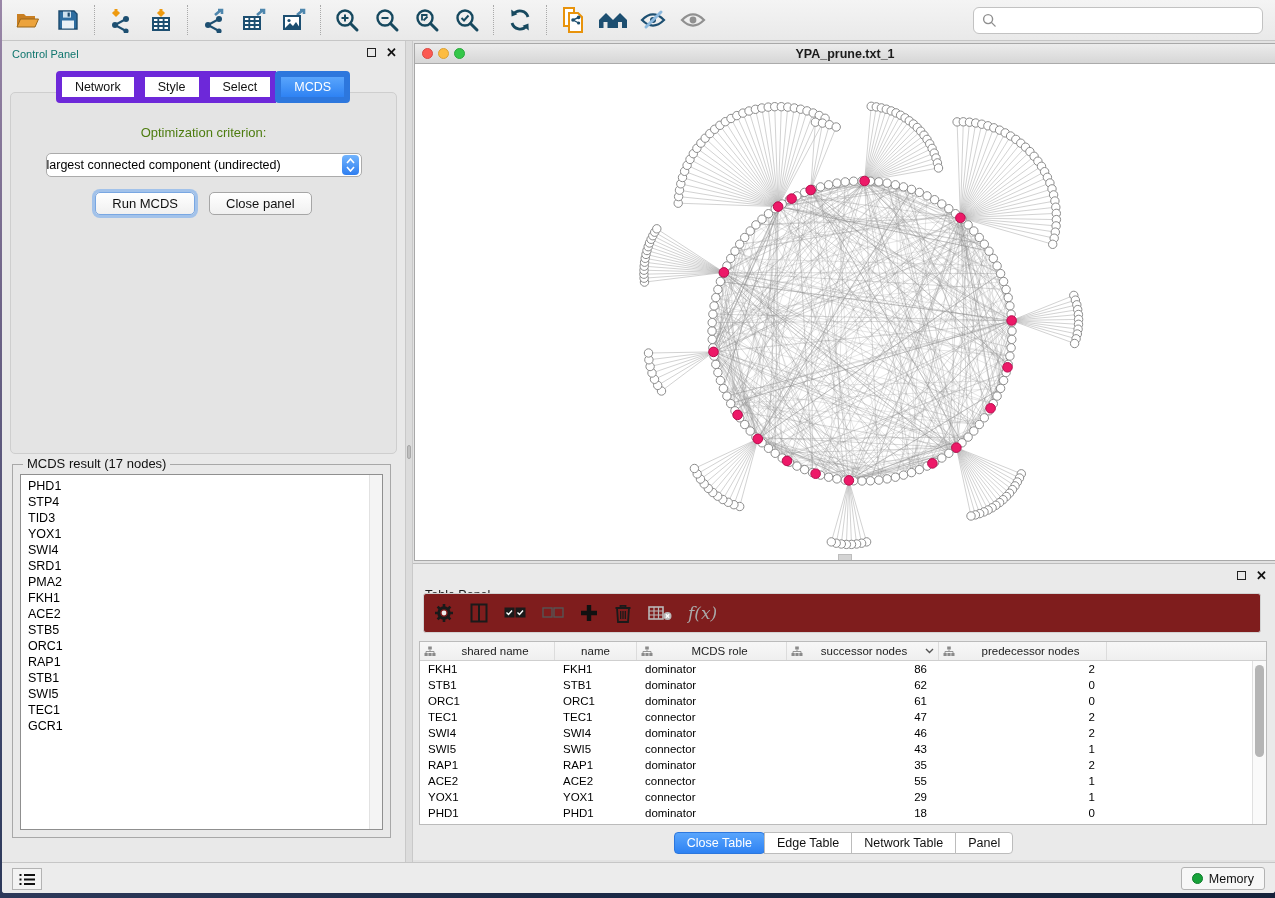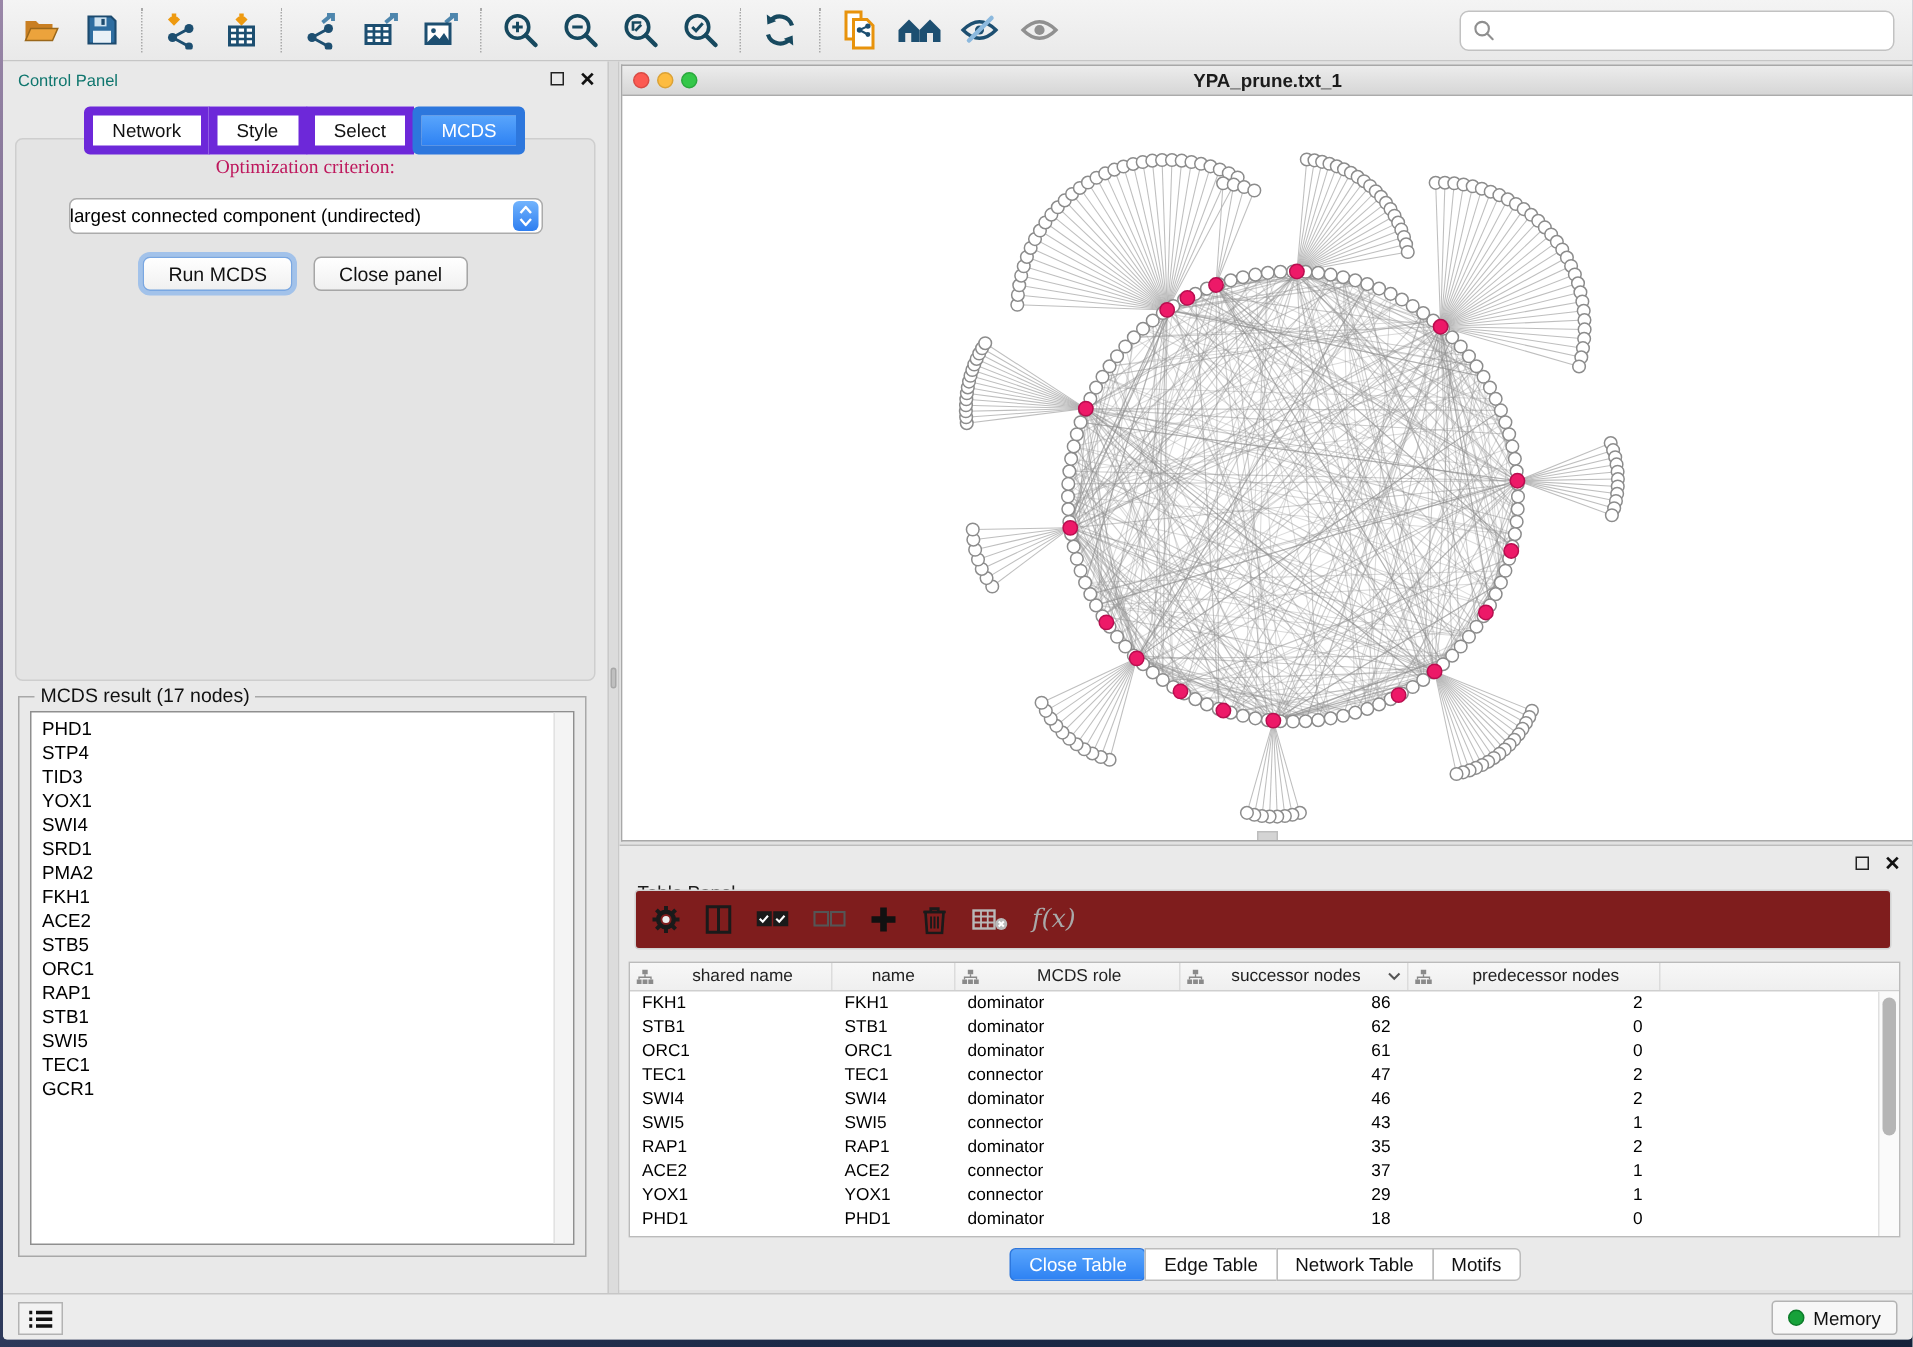--- a/index.html
+++ b/index.html
@@ -34,21 +34,21 @@
 
   .cp-tabs { display:flex; justify-content:center; margin-top:4px; position:relative; z-index:2; }
   .cp-tab { font-size:12.5px; color:#111; background:#fff; border:6px solid #6d28d9;
     padding:3px 13px; margin-left:-1px; cursor:pointer; }
   .cp-tab:first-child { border-radius:4px 0 0 4px; }
   .cp-tab:last-child { border-radius:0 4px 4px 0; }
   .cp-tab.sel { background:linear-gradient(#59a5fc,#2e82f3); color:#fff; border-color:#2d77dd; border-radius:4px; }
 
   .cp-box { position:absolute; left:8px; right:8px; top:51px; height:362px;
     background:#e4e4e4; border:1px solid #cecece; border-radius:5px; }
-  .crit-label { text-align:center; margin-top:10px; font-size:13px; color:#be185d;font-family:Liberation Serif, serif; }
+  .crit-label { text-align:center; margin-top:32px; font-size:13px; color:#4d7c0f; }
   .crit-select { width:316px; height:24px; margin:13px auto 0; background:#fff; border:1px solid #ababab;
     border-radius:5px; display:flex; align-items:center; padding-left:0; font-size:12.5px; cursor:pointer; }
   .stepper { width:17px; height:20px; margin-left:auto; margin-right:2px; border-radius:4px;
     background:linear-gradient(#72b4fd,#2e7ef0); display:flex; flex-direction:column;
     align-items:center; justify-content:center; gap:2px; }
   .cp-buttons { display:flex; justify-content:center; gap:14px; margin-top:15px; }
   .btn { font-size:13px; color:#111; background:linear-gradient(#ffffff,#f0f0f0);
     border:1px solid #a6a6a6; border-radius:5px; padding:3px 16px; cursor:pointer;
     font-family:"Liberation Sans",sans-serif; }
   .btn.focused { border-color:#79a7e2; box-shadow:0 0 0 3px rgba(108,165,238,.55); }
@@ -1398,21 +1398,21 @@
                 <div class="td" style="width:135px">RAP1</div>
                 <div class="td" style="width:82px">RAP1</div>
                 <div class="td" style="width:150px">dominator</div>
                 <div class="td num" style="width:152px">35</div>
                 <div class="td num" style="width:168px">2</div>
               </div>
               <div class="tbl-row">
                 <div class="td" style="width:135px">ACE2</div>
                 <div class="td" style="width:82px">ACE2</div>
                 <div class="td" style="width:150px">connector</div>
-                <div class="td num" style="width:152px">37</div>
+                <div class="td num" style="width:152px">55</div>
                 <div class="td num" style="width:168px">1</div>
               </div>
               <div class="tbl-row">
                 <div class="td" style="width:135px">YOX1</div>
                 <div class="td" style="width:82px">YOX1</div>
                 <div class="td" style="width:150px">connector</div>
                 <div class="td num" style="width:152px">29</div>
                 <div class="td num" style="width:168px">1</div>
               </div>
               <div class="tbl-row">
@@ -1425,21 +1425,21 @@
             </div>
           <div class="tbl-scroll">
             <div class="tbl-thumb"></div>
           </div>
         </div>
 
         <div class="tp-tabs">
             <span class="tp-tab sel">Close Table</span>
             <span class="tp-tab">Edge Table</span>
             <span class="tp-tab">Network Table</span>
-            <span class="tp-tab">Motifs</span>
+            <span class="tp-tab">Panel</span>
           </div>
       </div>
     </div>
   </div>
 
   <div class="statusbar">
     <div class="sb-left-btn">
       <svg width="16" height="13" viewBox="0 0 16 13">
         <g stroke="#111" stroke-width="2.2">
           <path d="M0.5 2h2M5 2h11M0.5 6.5h2M5 6.5h11M0.5 11h2M5 11h11"></path>

